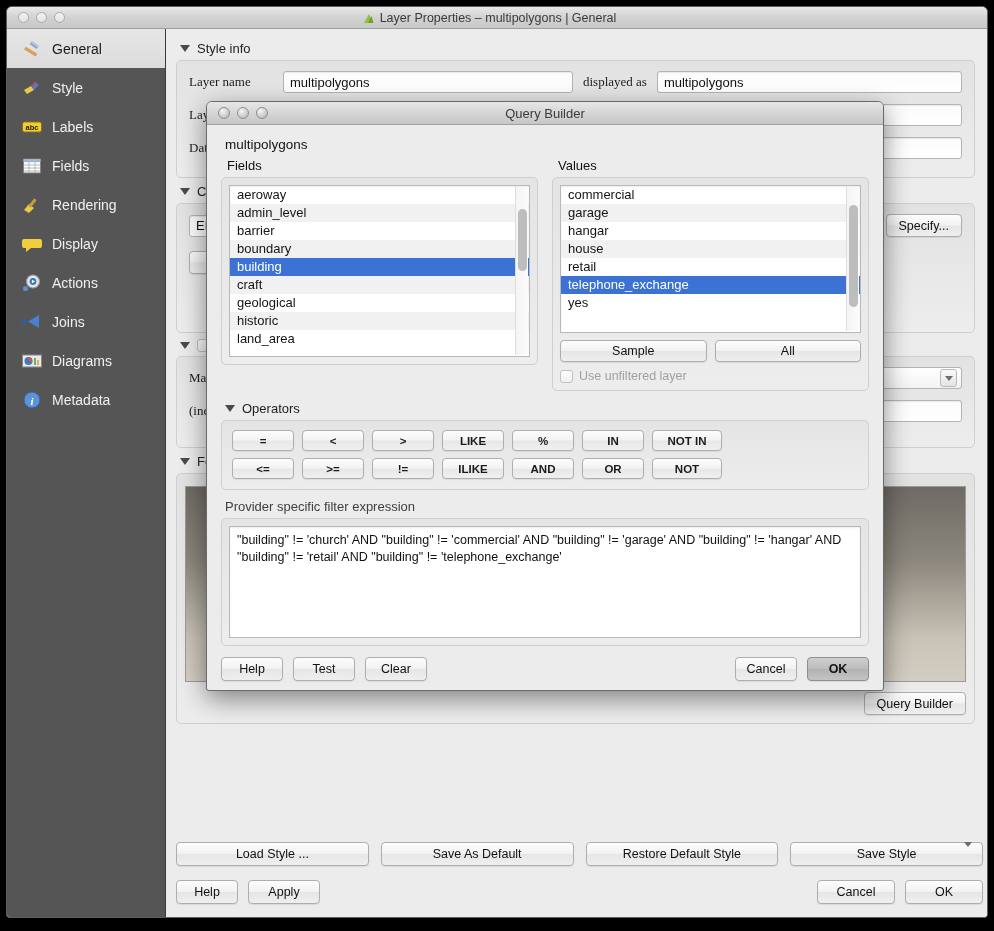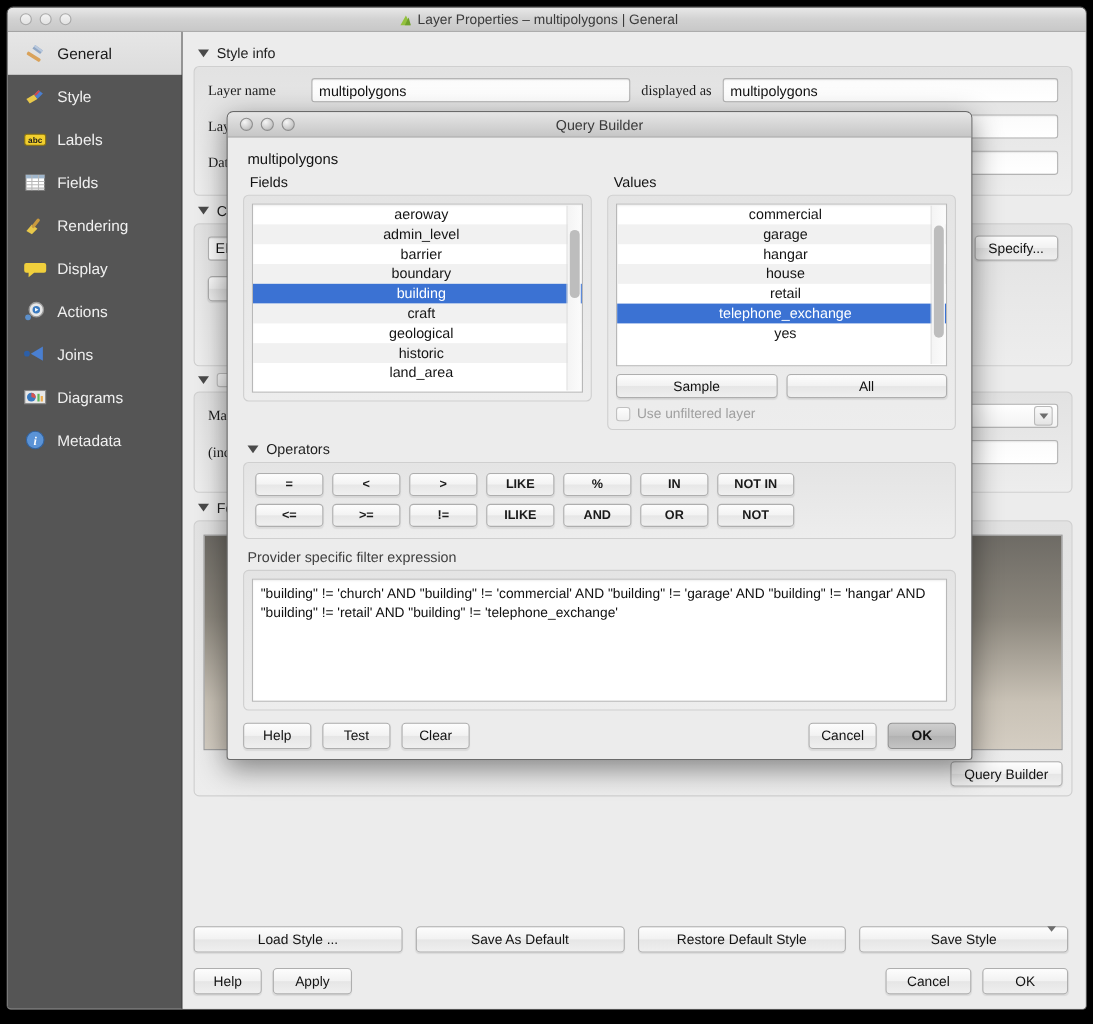--- a/index.html
+++ b/index.html
@@ -126,21 +126,21 @@
   }
   .caret-dn { width:0;height:0;border-left:4px solid transparent;border-right:4px solid transparent;border-top:5px solid #6d6d6d; }
 
   .feature-preview {
     margin-top: 4px;
     height: 196px;
     border: 1px solid #9a9a9a;
     background: linear-gradient(to bottom, #6e6b65 0%, #8c877d 38%, #c9c2b6 78%, #d4cdc2 100%);
   }
 
-  .bottom-bar { position: absolute; left: 10px; right: 16px; bottom: 0; text-align: right; }
+  .bottom-bar { position: absolute; left: 10px; right: 4px; bottom: 0; text-align: right; }
   .style-row { display: flex; gap: 12px; margin-bottom: 14px; }
   .style-row .btn { flex: 1; height: 24px; }
   .final-row { display: flex; align-items: center; margin-bottom: 14px; }
 
   
   #query-builder {
     position: absolute;
     left: 206px; top: 101px;
     width: 678px; height: 590px;
     background: #ececec;
@@ -175,21 +175,20 @@
     background: linear-gradient(to bottom, #e4e4e4, #ededed);
     padding: 7px;
   }
   .listbox {
     border: 1px solid #b8b8b8;
     background: #ffffff;
     height: 172px;
     overflow: hidden;
     position: relative;
     box-shadow: inset 0 1px 2px rgba(0,0,0,0.08);
-    text-align: center;
   }
   .listbox.short { height: 148px; }
   .lrow {
     height: 18px; line-height: 18px;
     padding-left: 7px; font-size: 13px; color: #141414;
     white-space: nowrap; overflow: hidden;
   }
   .lrow:nth-child(even) { background: #f1f1f1; }
   .lrow.sel { background: #3b72d3; color: #ffffff; }
   .vscroll {

